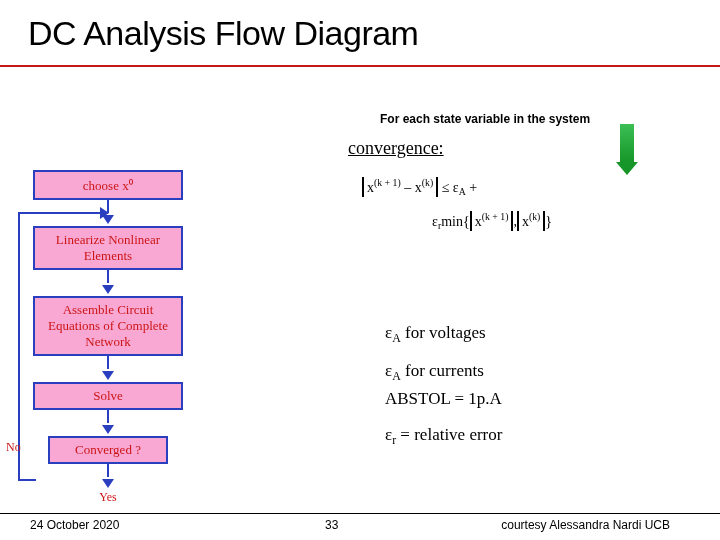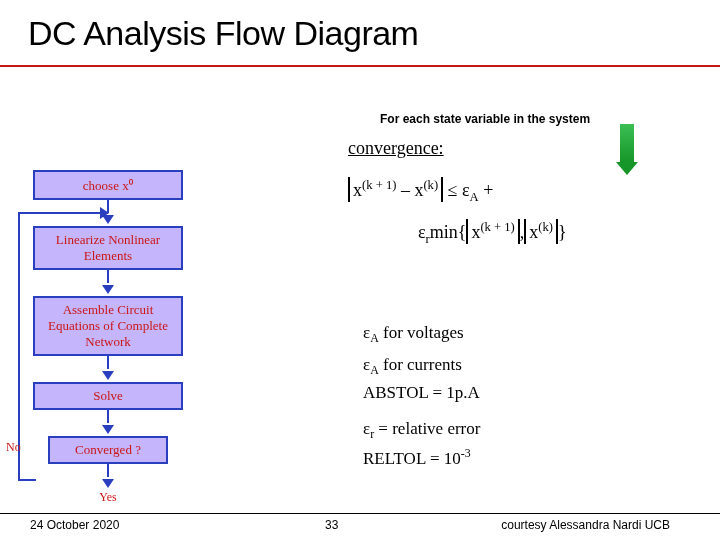--- a/index.html
+++ b/index.html
@@ -32,21 +32,21 @@
     top: 170px;
     width: 180px;
   }
   .fbox {
     border: 2px solid #2a3fbf;
     color: #cc1515;
     font-size: 13px;
     font-family: "Times New Roman", serif;
     text-align: center;
     padding: 4px 6px;
-    background: #c4b5fd;
+    background: #f9a8d4;
     width: 150px;
     margin: 0 auto;
   }
   .arrow-down {
     margin: 2px auto;
     width: 0; height: 0;
     border-left: 6px solid transparent;
     border-right: 6px solid transparent;
     border-top: 9px solid #2a3fbf;
   }
@@ -115,29 +115,29 @@
     left: 348px;
     top: 138px;
     font-family: "Times New Roman", serif;
   }
   .conv-title {
     font-size: 18px;
     text-decoration: underline;
     margin-bottom: 18px;
   }
   .math-line {
-    font-size: 18px;
-    margin: 4px 0;
+    font-size: 14px;
+    margin: 4px 14px;
     white-space: nowrap;
   }
   .dbar { display: inline-block; border-left: 2px solid #000; border-right: 2px solid #000; padding: 0 3px; line-height: 1.3; }
   sub, sup { font-size: 0.7em; }
   .tol-block {
     position: absolute;
-    left: 363px;
+    left: 385px;
     top: 320px;
     font-family: "Times New Roman", serif;
     font-size: 17px;
     line-height: 1.55;
   }
   .green-arrow {
     position: absolute;
     left: 618px;
     top: 124px;
     width: 18px;
@@ -212,23 +212,22 @@
   <div class="math-line">
     <span class="dbar"><span>x</span><sup>(k + 1)</sup><span> – x</span><sup>(k)</sup></span><span> ≤ ε</span><sub>A</sub><span>   +</span>
   </div>
   <div class="math-line" style="padding-left:70px;margin-top:14px">
     <span>ε</span><sub>r</sub><span>min{</span><span class="dbar"><span>x</span><sup>(k + 1)</sup></span><span>,</span><span class="dbar"><span>x</span><sup>(k)</sup></span><span>}</span>
   </div>
 </div>
 
 <div class="tol-block">
   <div><span>ε</span><sub>A</sub><span> for voltages</span></div>
-  <div style="margin-top:4px"><span>ε</span><sub>A</sub><span> for currents</span></div>
+  <div style="margin-top:10px"><span>ε</span><sub>A</sub><span> for currents</span></div>
   <div>ABSTOL = 1p.A</div>
   <div style="margin-top:10px"><span>ε</span><sub>r</sub><span> = relative error</span></div>
-  <div><span>RELTOL = 10</span><sup>-3</sup></div>
 </div>
 
 <div class="footer">
   <span>24 October 2020</span>
   <span class="pg">33</span>
   <span>courtesy Alessandra Nardi UCB</span>
 </div>
 
 </body></html>

